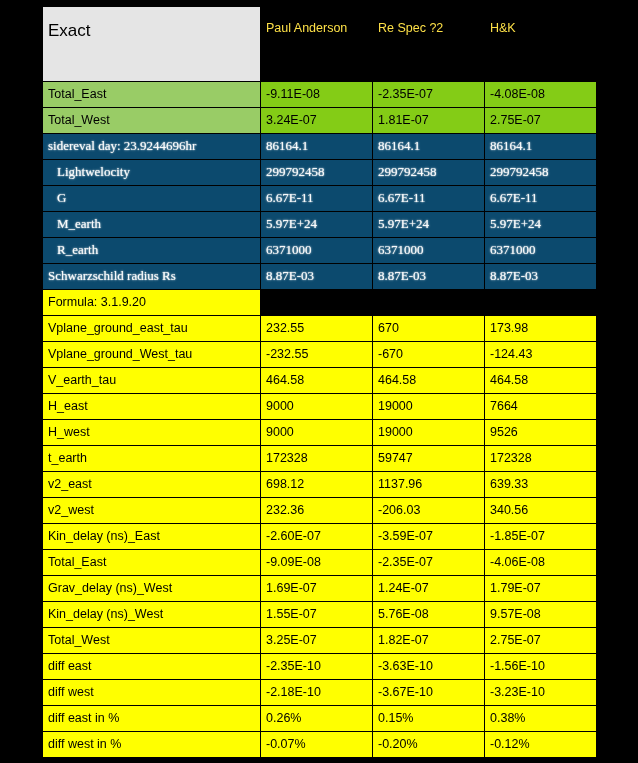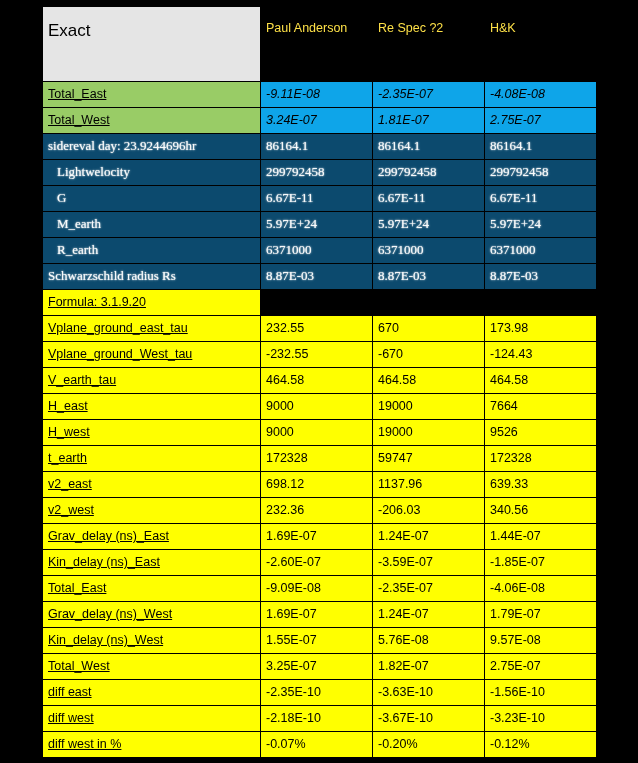--- a/index.html
+++ b/index.html
@@ -50,21 +50,21 @@
     font-size: 17px;
   }
   tr.header td.val {
     background: #000000;
     color: #fde047;
     font-size: 12.5px;
     font-weight: normal;
   }
   
   tr.green td.lbl { background: #99cc66; }
-  tr.green td.val { background: #0ea5e9; font-style: italic; }
+  tr.green td.val { background: #84cc16; }
   
   tr.blackrow td {
     background: #0c4a6e;
     color: #ffffff;
     border: 1px solid #000000;
     font-family: "Liberation Serif", serif;
     font-size: 13px;
     text-shadow: 0 0 2.2px rgba(255,255,255,0.85), 0 0 1.1px rgba(255,255,255,0.6);
     color: rgba(255,255,255,0.92);
   }
@@ -75,21 +75,20 @@
     background: #ffff00;
     border-right: 1px solid #000000;
   }
   tr.formula td.blank {
     background: #000000;
     border-left: 1px solid #000000;
     border-top: 1px solid #000000;
     border-bottom: 1px solid #000000;
   }
   td.underlabel {
-    text-decoration: underline;
   }
 </style>
 </head>
 <body>
 
 <div id="sheet">
   <table class="grid">
     <colgroup>
       <col class="c0">
         <col class="c1">
@@ -204,26 +203,20 @@
         <td>1137.96</td>
         <td>639.33</td>
       </tr>
       <tr class="yellow">
         <td class="underlabel">v2_west</td>
         <td>232.36</td>
         <td>-206.03</td>
         <td>340.56</td>
       </tr>
       <tr class="yellow">
-        <td class="underlabel">Grav_delay (ns)_East</td>
-        <td>1.69E-07</td>
-        <td>1.24E-07</td>
-        <td>1.44E-07</td>
-      </tr>
-      <tr class="yellow">
         <td class="underlabel">Kin_delay (ns)_East</td>
         <td>-2.60E-07</td>
         <td>-3.59E-07</td>
         <td>-1.85E-07</td>
       </tr>
       <tr class="yellow">
         <td class="underlabel">Total_East</td>
         <td>-9.09E-08</td>
         <td>-2.35E-07</td>
         <td>-4.06E-08</td>
@@ -252,20 +245,26 @@
         <td>-3.63E-10</td>
         <td>-1.56E-10</td>
       </tr>
       <tr class="yellow">
         <td class="underlabel">diff west</td>
         <td>-2.18E-10</td>
         <td>-3.67E-10</td>
         <td>-3.23E-10</td>
       </tr>
       <tr class="yellow">
+        <td class="underlabel">diff east in %</td>
+        <td>0.26%</td>
+        <td>0.15%</td>
+        <td>0.38%</td>
+      </tr>
+      <tr class="yellow">
         <td class="underlabel">diff west in %</td>
         <td>-0.07%</td>
         <td>-0.20%</td>
         <td>-0.12%</td>
       </tr>
     </tbody>
   </table>
 </div>
 
 </body></html>

